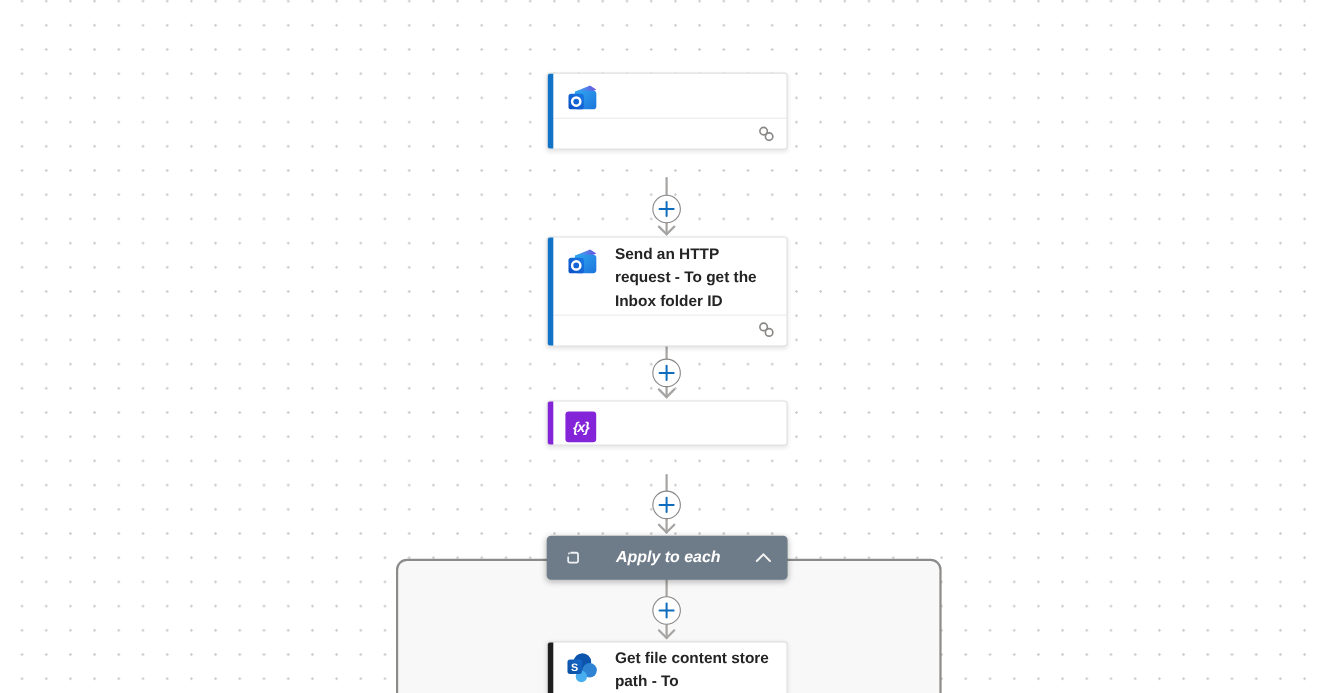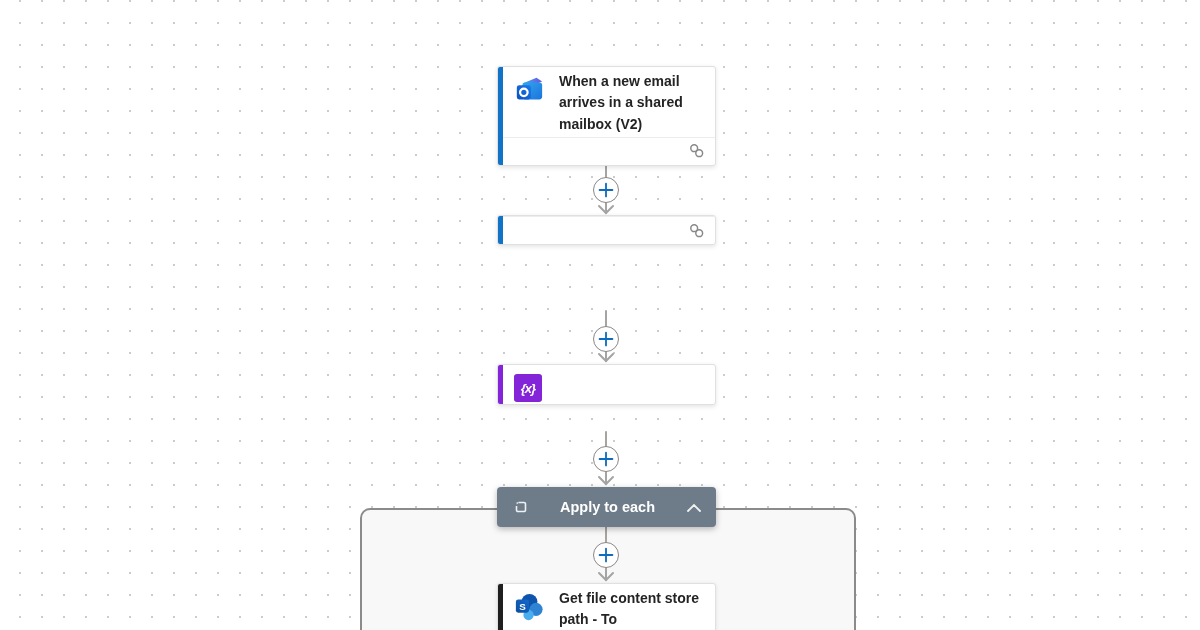--- a/index.html
+++ b/index.html
@@ -52,20 +52,21 @@
     font-size:13px;font-style:italic;font-weight:bold;letter-spacing:-1px;
   }
 
   
   .scope-header{
     position:absolute;left:497px;top:487px;width:219px;height:40px;
     background:#6e7b89;border-radius:4px;display:flex;align-items:center;
     color:#ffffff;font-weight:bold;font-size:14.5px;
     box-shadow:0 2px 6px rgba(0,0,0,.28);z-index:4;box-sizing:border-box;
     cursor:pointer;
+    font-style:italic;
   }
   .scope-header .loop-glyph{margin-left:16px;width:16px;height:16px;}
   .scope-header .scope-label{flex:1;text-align:center;}
   .scope-header .chevron{margin-right:14px;width:16px;height:12px;}
 
   
   .plus-btn{
     position:absolute;left:593px;width:26px;height:26px;border-radius:50%;
     background:#ffffff;border:1.4px solid #8a8886;box-sizing:border-box;
     display:flex;align-items:center;justify-content:center;z-index:3;cursor:pointer;
@@ -113,21 +114,20 @@
               <stop offset="0" stop-color="#0b4fc4"></stop>
                 <stop offset="1" stop-color="#1a79e6"></stop>
             </linearGradient>
           </defs>
           <polygon points="9,9 24,3 30,7 15,13" fill="url(#olTop1)"></polygon>
           <rect x="9" y="8" width="21" height="18" rx="3" fill="url(#olBody1)"></rect>
           <rect x="3" y="11" width="15" height="15" rx="2.5" fill="url(#olFront1)"></rect>
           <circle cx="10.5" cy="18.5" r="4" fill="none" stroke="#ffffff" stroke-width="2.4"></circle>
         </svg>
       </span>
-      <div class="title">When a new email arrives in a shared mailbox (V2)</div>
     </div>
     <div class="card-footer">
       <span class="link-icon">
         <svg viewBox="0 0 16 16" width="16" height="16" fill="none" stroke="#8a8886" stroke-width="1.5">
           <circle cx="5.2" cy="5.2" r="3.4"></circle>
           <circle cx="10.2" cy="10.2" r="3.4"></circle>
         </svg>
       </span>
     </div>
   </div>
@@ -136,20 +136,31 @@
     <svg viewBox="0 0 24 24" width="22" height="22">
       <g stroke="#0f6cbd" stroke-width="2" stroke-linecap="round">
         <line x1="5" y1="12" x2="19" y2="12"></line>
           <line x1="12" y1="5" x2="12" y2="19"></line>
       </g>
     </svg>
   </div>
 
   <div class="card" style="top:215px;">
     <div class="accent blue"></div>
+    <div class="card-body">
+      <span class="node-icon">
+        <svg viewBox="0 0 32 32" width="30" height="30">
+          <polygon points="9,9 24,3 30,7 15,13" fill="url(#olTop1)"></polygon>
+          <rect x="9" y="8" width="21" height="18" rx="3" fill="url(#olBody1)"></rect>
+          <rect x="3" y="11" width="15" height="15" rx="2.5" fill="url(#olFront1)"></rect>
+          <circle cx="10.5" cy="18.5" r="4" fill="none" stroke="#ffffff" stroke-width="2.4"></circle>
+        </svg>
+      </span>
+      <div class="title">Send an HTTP request - To get the Inbox folder ID</div>
+    </div>
     <div class="card-footer">
       <span class="link-icon">
         <svg viewBox="0 0 16 16" width="16" height="16" fill="none" stroke="#8a8886" stroke-width="1.5">
           <circle cx="5.2" cy="5.2" r="3.4"></circle>
           <circle cx="10.2" cy="10.2" r="3.4"></circle>
         </svg>
       </span>
     </div>
   </div>
 

